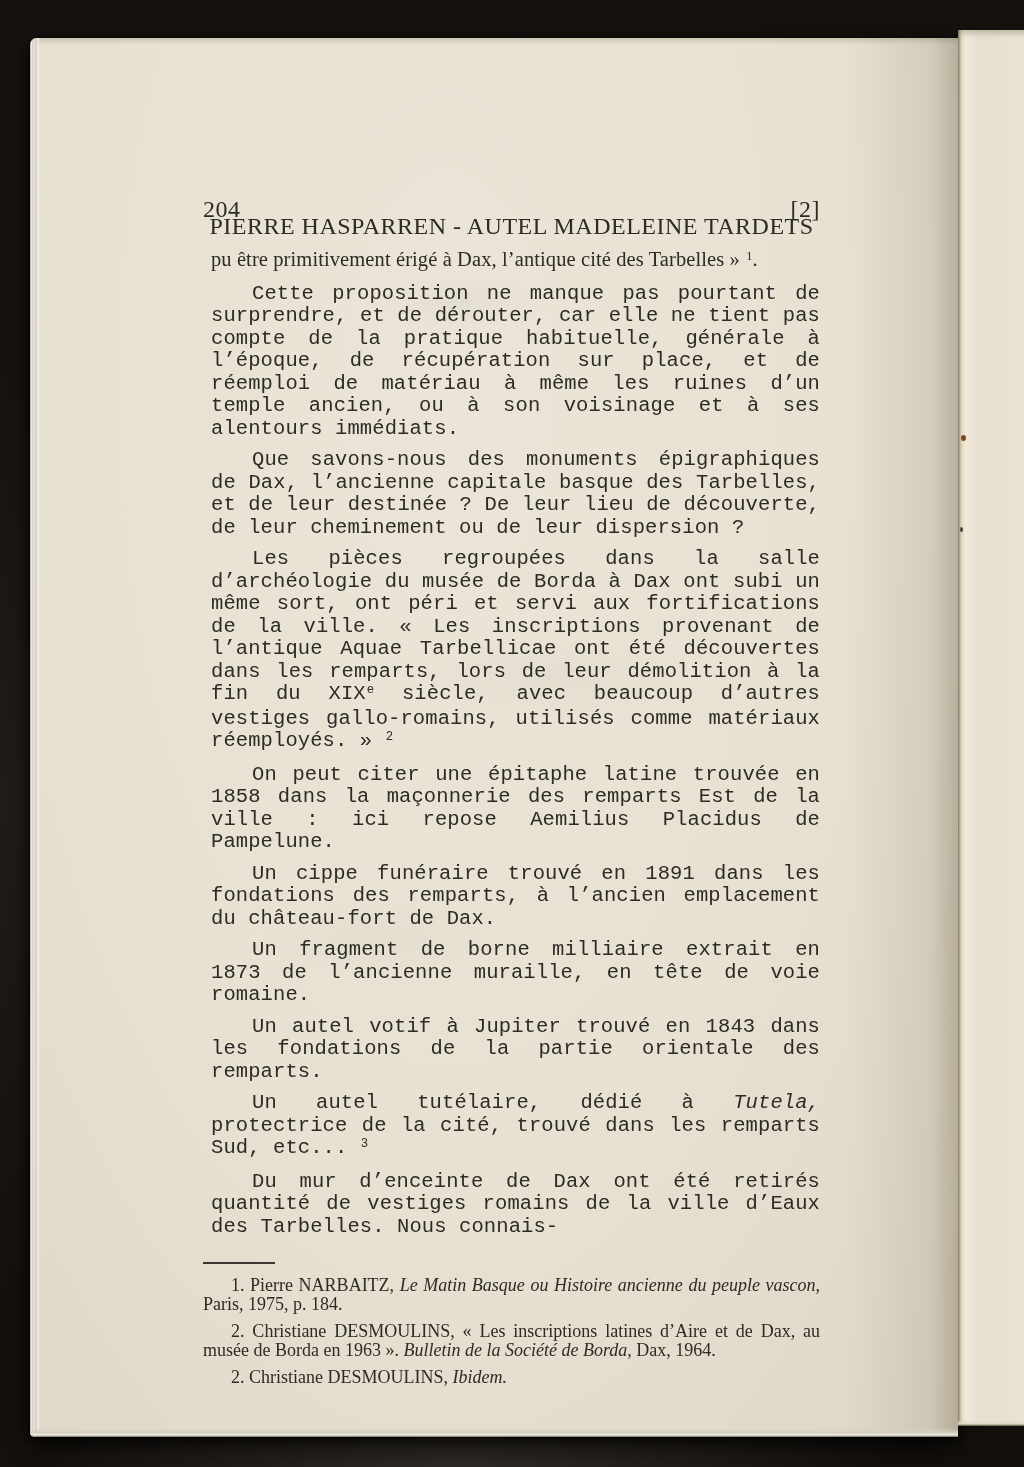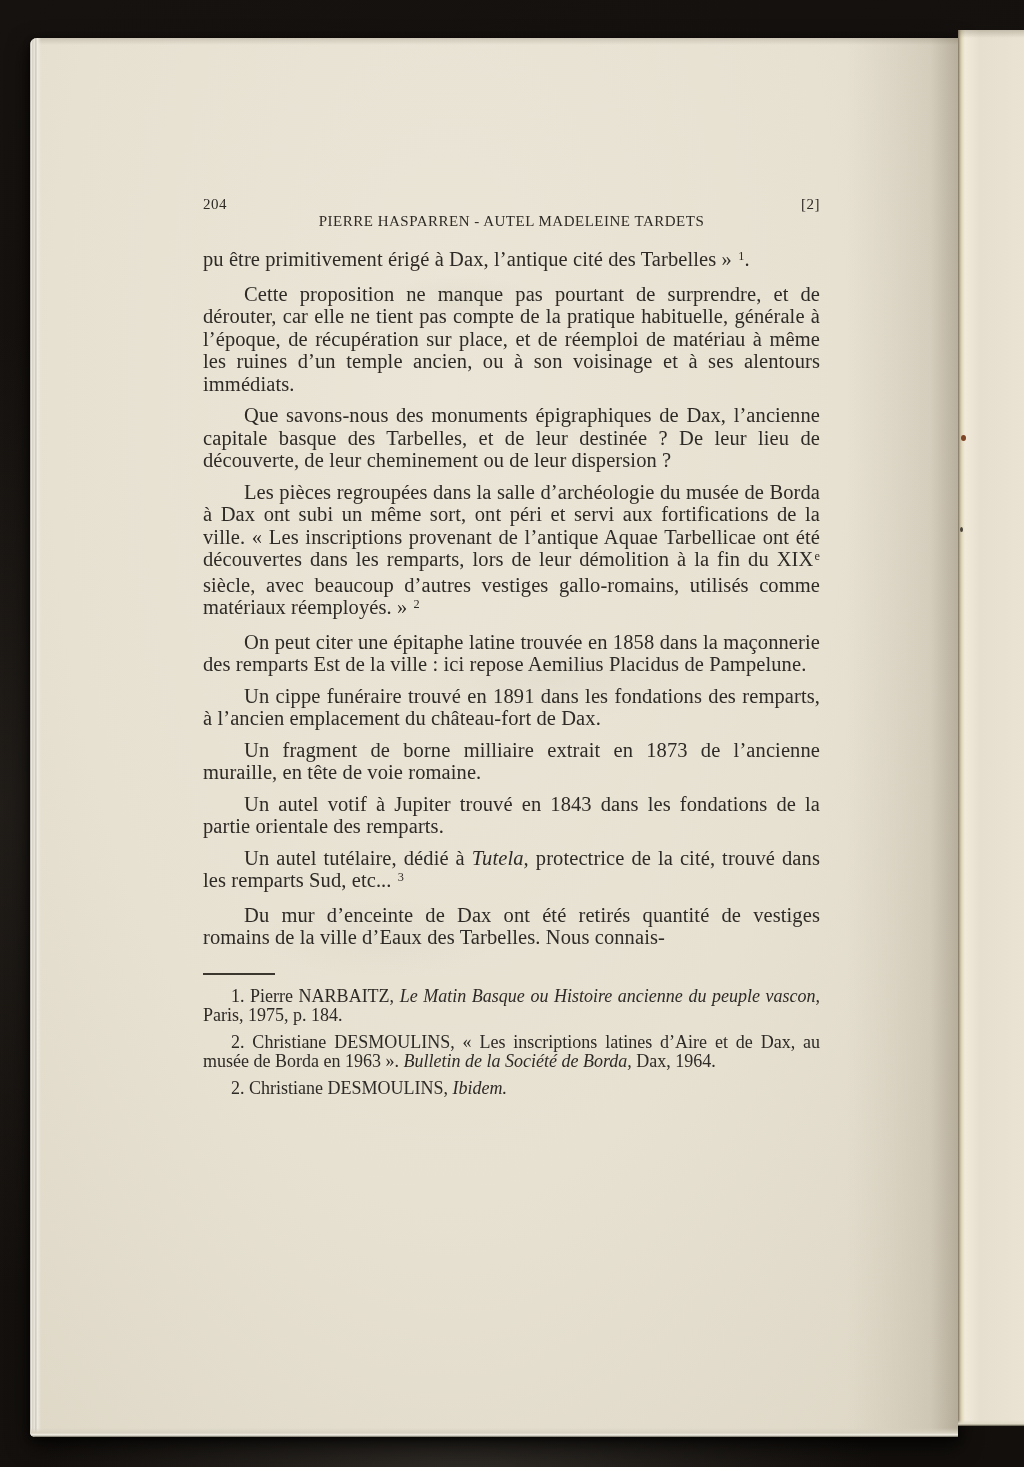--- a/index.html
+++ b/index.html
@@ -88,37 +88,37 @@
     position: absolute;
     left: 173px;
     top: 0;
     width: 617px;
     color: var(--ink, #2e2a25);
   }
   .page-header {
     position: relative;
     margin-top: 158px;
     height: 24px;
-    font-size: 15px;
+    font-size: 24px;
     letter-spacing: 0.5px;
     white-space: nowrap;
   }
   .page-header .pnum   { position: absolute; left: 0; top: 0; }
   .page-header .rtitle { position: absolute; left: 50%; top: 17px; transform: translateX(-50%); }
   .page-header .bnum   { position: absolute; right: 0; top: 0; }
 
   .body-text { margin-top: 28px; }
   .body-text p {
-    margin: 0 0 9px 0;
+    margin: 0 0 9px 8px;
     font-size: 20.5px;
     line-height: 22.5px;
     text-align: justify;
     letter-spacing: 0.1px;
   }
-  .body-text p.indent { text-indent: 41px; }
+  .body-text p.indent { text-indent: 41px; font-family: Liberation Mono, monospace; }
 
   .sup {
     font-size: 60%;
     position: relative;
     top: -0.5em;
     margin-left: 1px;
   }
   .ital { font-style: italic; }
 
   .footnote-rule {

